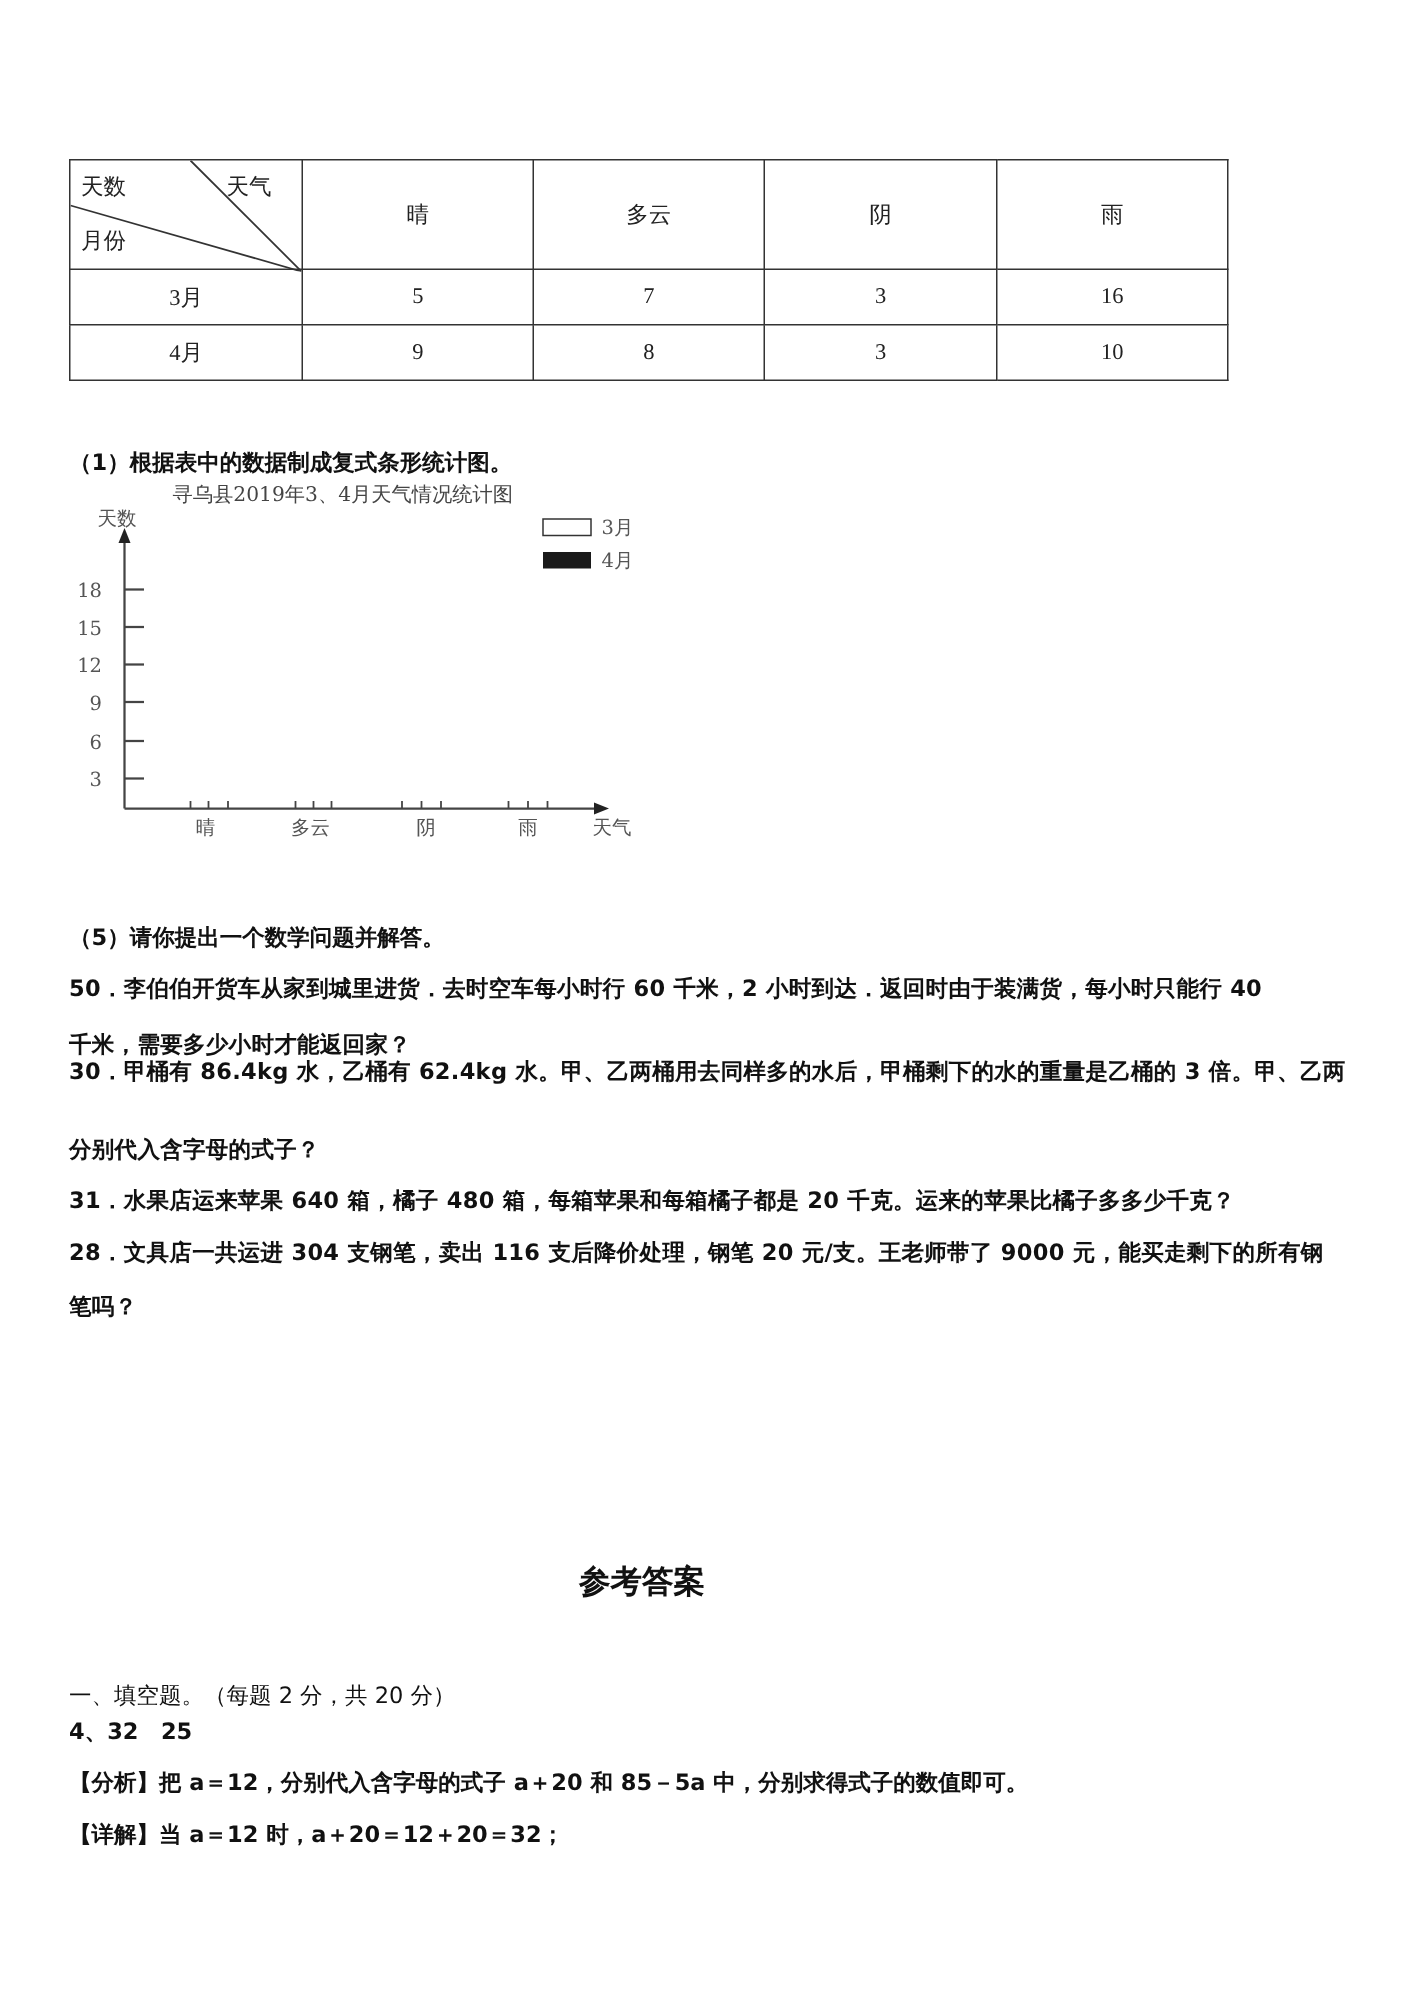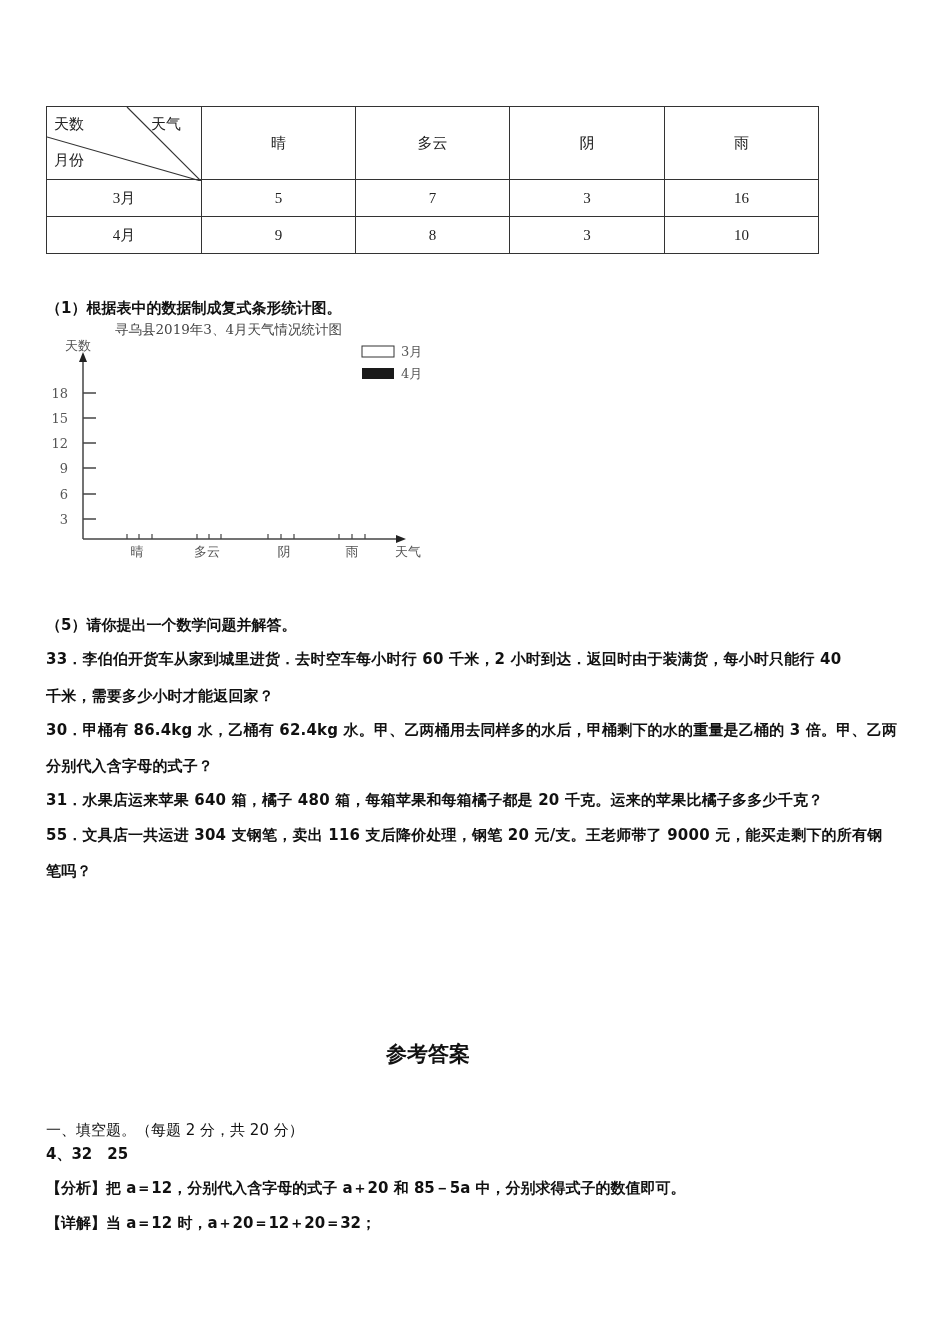--- a/index.html
+++ b/index.html
@@ -133,35 +133,35 @@
       <text x="244" y="238">阴</text>
       <text x="312" y="238">雨</text>
       <text x="368" y="238">天气</text>
     </g>
   </svg>
 </div>
 
 <div class="bold-line" style="top:603px;">（5）请你提出一个数学问题并解答。</div>
 
 <div class="bold-line q-text" style="top:637px;">
-  <span>33．</span><span>李伯伯开货车从家到城里进货．去时空车每小时行 60 千米，2 小时到达．返回时由于装满货，每小时只能行 40</span>
+  <span>50．</span><span>李伯伯开货车从家到城里进货．去时空车每小时行 60 千米，2 小时到达．返回时由于装满货，每小时只能行 40</span>
 </div>
 <div class="bold-line q-text" style="top:674px;text-align:center;">千米，需要多少小时才能返回家？</div>
 
-<div class="bold-line q-text" style="top:708px;">
+<div class="bold-line q-text" style="top:692px;">
   <span>30．</span><span>甲桶有 86.4kg 水，乙桶有 62.4kg 水。甲、乙两桶用去同样多的水后，甲桶剩下的水的重量是乙桶的 3 倍。甲、乙两</span>
 </div>
 <div class="bold-line q-text" style="top:744px;">分别代入含字母的式子？</div>
 
 <div class="bold-line q-text" style="top:778px;">
   <span>31．</span><span>水果店运来苹果 640 箱，橘子 480 箱，每箱苹果和每箱橘子都是 20 千克。运来的苹果比橘子多多少千克？</span>
 </div>
 
 <div class="bold-line q-text" style="top:813px;">
-  <span>55．</span><span>文具店一共运进 304 支钢笔，卖出 116 支后降价处理，钢笔 20 元/支。王老师带了 9000 元，能买走剩下的所有钢</span>
+  <span>28．</span><span>文具店一共运进 304 支钢笔，卖出 116 支后降价处理，钢笔 20 元/支。王老师带了 9000 元，能买走剩下的所有钢</span>
 </div>
 <div class="bold-line q-text" style="top:849px;">笔吗？</div>
 
 <div class="ans-title">参考答案</div>
 <div class="bold-line" style="top:1108px; font-weight:normal;">一、填空题。（每题 2 分，共 20 分）</div>
 <div class="bold-line" style="top:1132px;">4、32　25</div>
 <div class="bold-line" style="top:1166px;">【分析】把 a＝12，分别代入含字母的式子 a＋20 和 85－5a 中，分别求得式子的数值即可。</div>
 <div class="bold-line" style="top:1201px;">【详解】当 a＝12 时，a＋20＝12＋20＝32；</div>
 
 </body></html>

